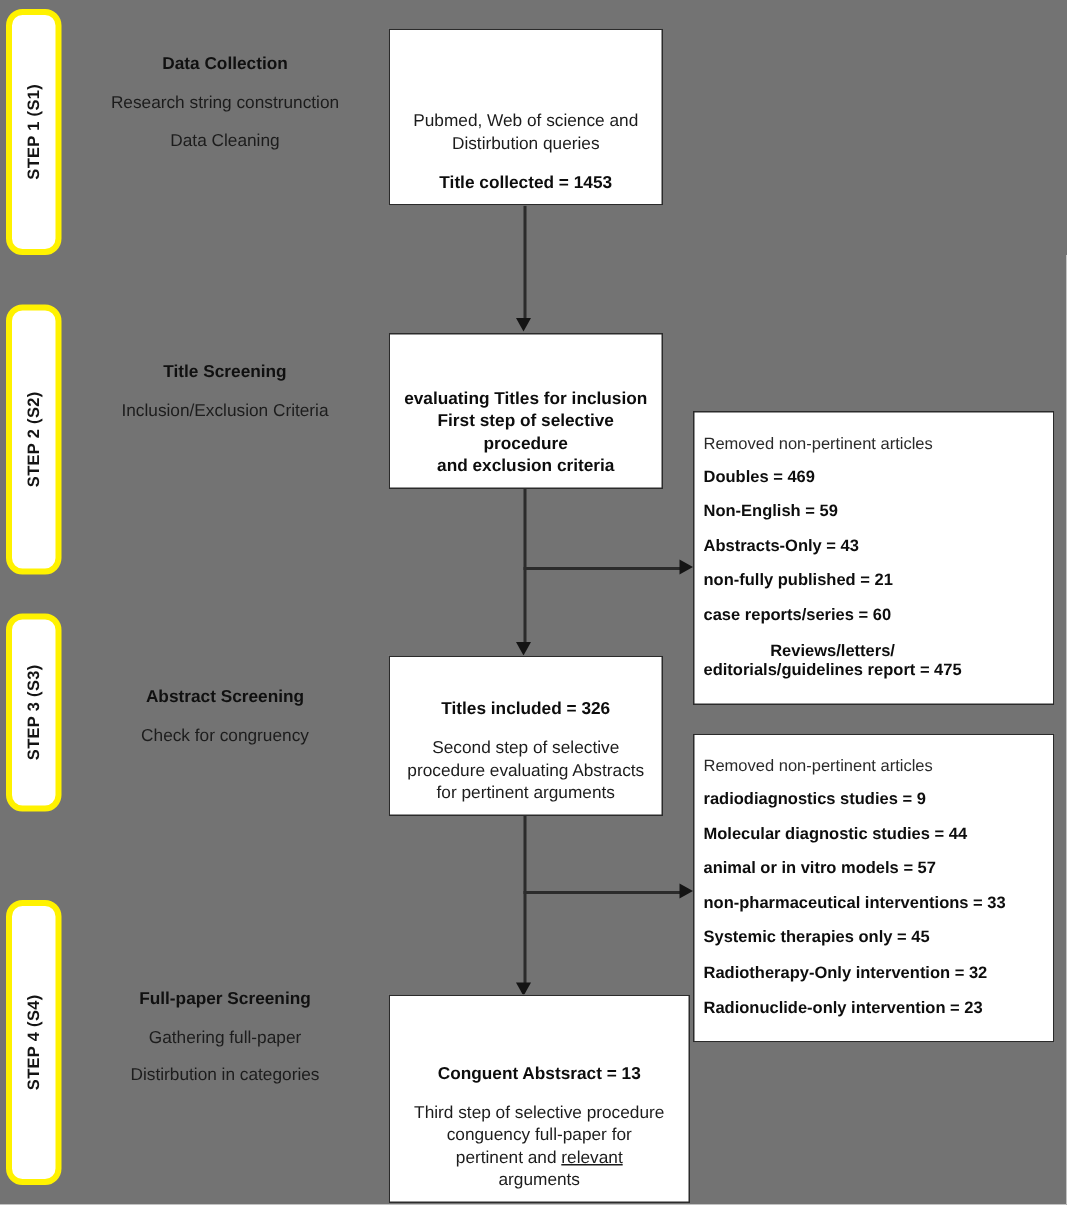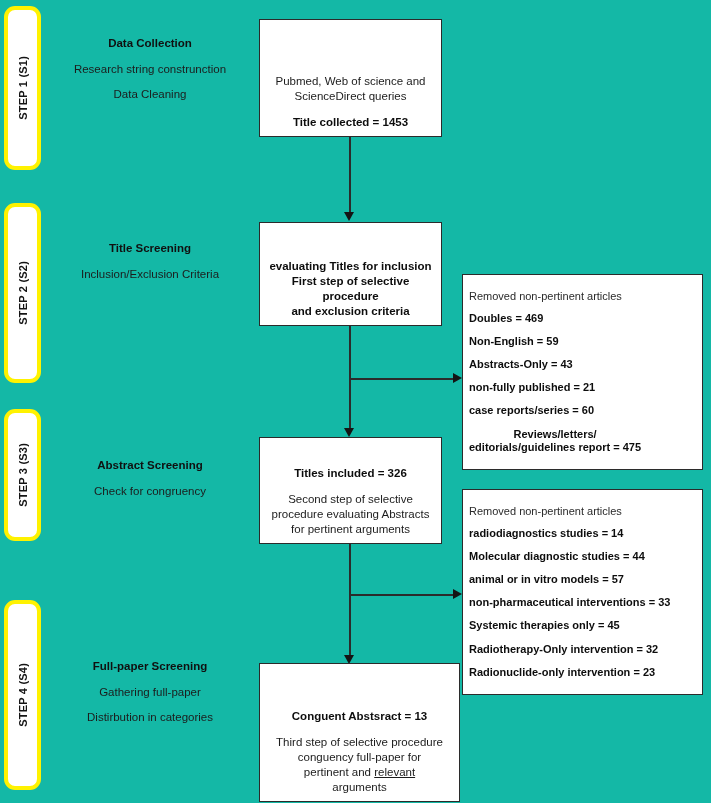--- a/index.html
+++ b/index.html
@@ -8,21 +8,21 @@
     background: #ffffff;
   }
   body {
     font-family: "Liberation Sans", sans-serif;
     color: #1a1a1a;
   }
   #canvas {
     position: relative;
     width: 711px;
     height: 803px;
-    background: #14b8a6;
+    background: #737373;
     overflow: hidden;
   }
 
   
   .step-bar {
     position: absolute;
     box-sizing: border-box;
     border: 4px solid #FFF200;
     border-radius: 11px;
     background: #ffffff;
@@ -188,21 +188,21 @@
   <div class="arrow-right" style="left:453px; top:373px;"></div>
 
   <div class="vline" style="left:349px; top:544px; height:115px;"></div>
   <div class="arrow-down" style="left:344px; top:655px;"></div>
 
   <div class="hline" style="left:349px; top:594px; width:106px;"></div>
   <div class="arrow-right" style="left:453px; top:589px;"></div>
 
   <div class="flow-box" style="left:259px; top:19px; width:183px; height:118px;">
     <div class="fb-line">Pubmed, Web of science and</div>
-    <div class="fb-line">ScienceDirect queries</div>
+    <div class="fb-line">Distirbution queries</div>
     <div class="fb-gap"></div>
     <div class="fb-line bold">Title collected = 1453</div>
   </div>
 
   <div class="flow-box" style="left:259px; top:222px; width:183px; height:104px;">
     <div class="fb-line bold">evaluating Titles for inclusion</div>
     <div class="fb-line bold">First step of selective procedure</div>
     <div class="fb-line bold">and exclusion criteria</div>
   </div>
 
@@ -231,21 +231,21 @@
     <div class="sb-item">Non-English = 59</div>
     <div class="sb-item">Abstracts-Only = 43</div>
     <div class="sb-item">non-fully published = 21</div>
     <div class="sb-item">case reports/series = 60</div>
     <div class="sb-item" style="white-space:pre-line;">Reviews/letters/
 editorials/guidelines report = 475</div>
   </div>
 
   <div class="side-box" style="left:462px; top:489px; width:241px; height:206px;">
     <div class="sb-head">Removed non-pertinent articles</div>
-    <div class="sb-item">radiodiagnostics studies = 14</div>
+    <div class="sb-item">radiodiagnostics studies = 9</div>
     <div class="sb-item">Molecular diagnostic studies = 44</div>
     <div class="sb-item">animal or in vitro models = 57</div>
     <div class="sb-item">non-pharmaceutical interventions = 33</div>
     <div class="sb-item">Systemic therapies only = 45</div>
     <div class="sb-item">Radiotherapy-Only intervention = 32</div>
     <div class="sb-item">Radionuclide-only intervention = 23</div>
   </div>
 
 </div>
 

